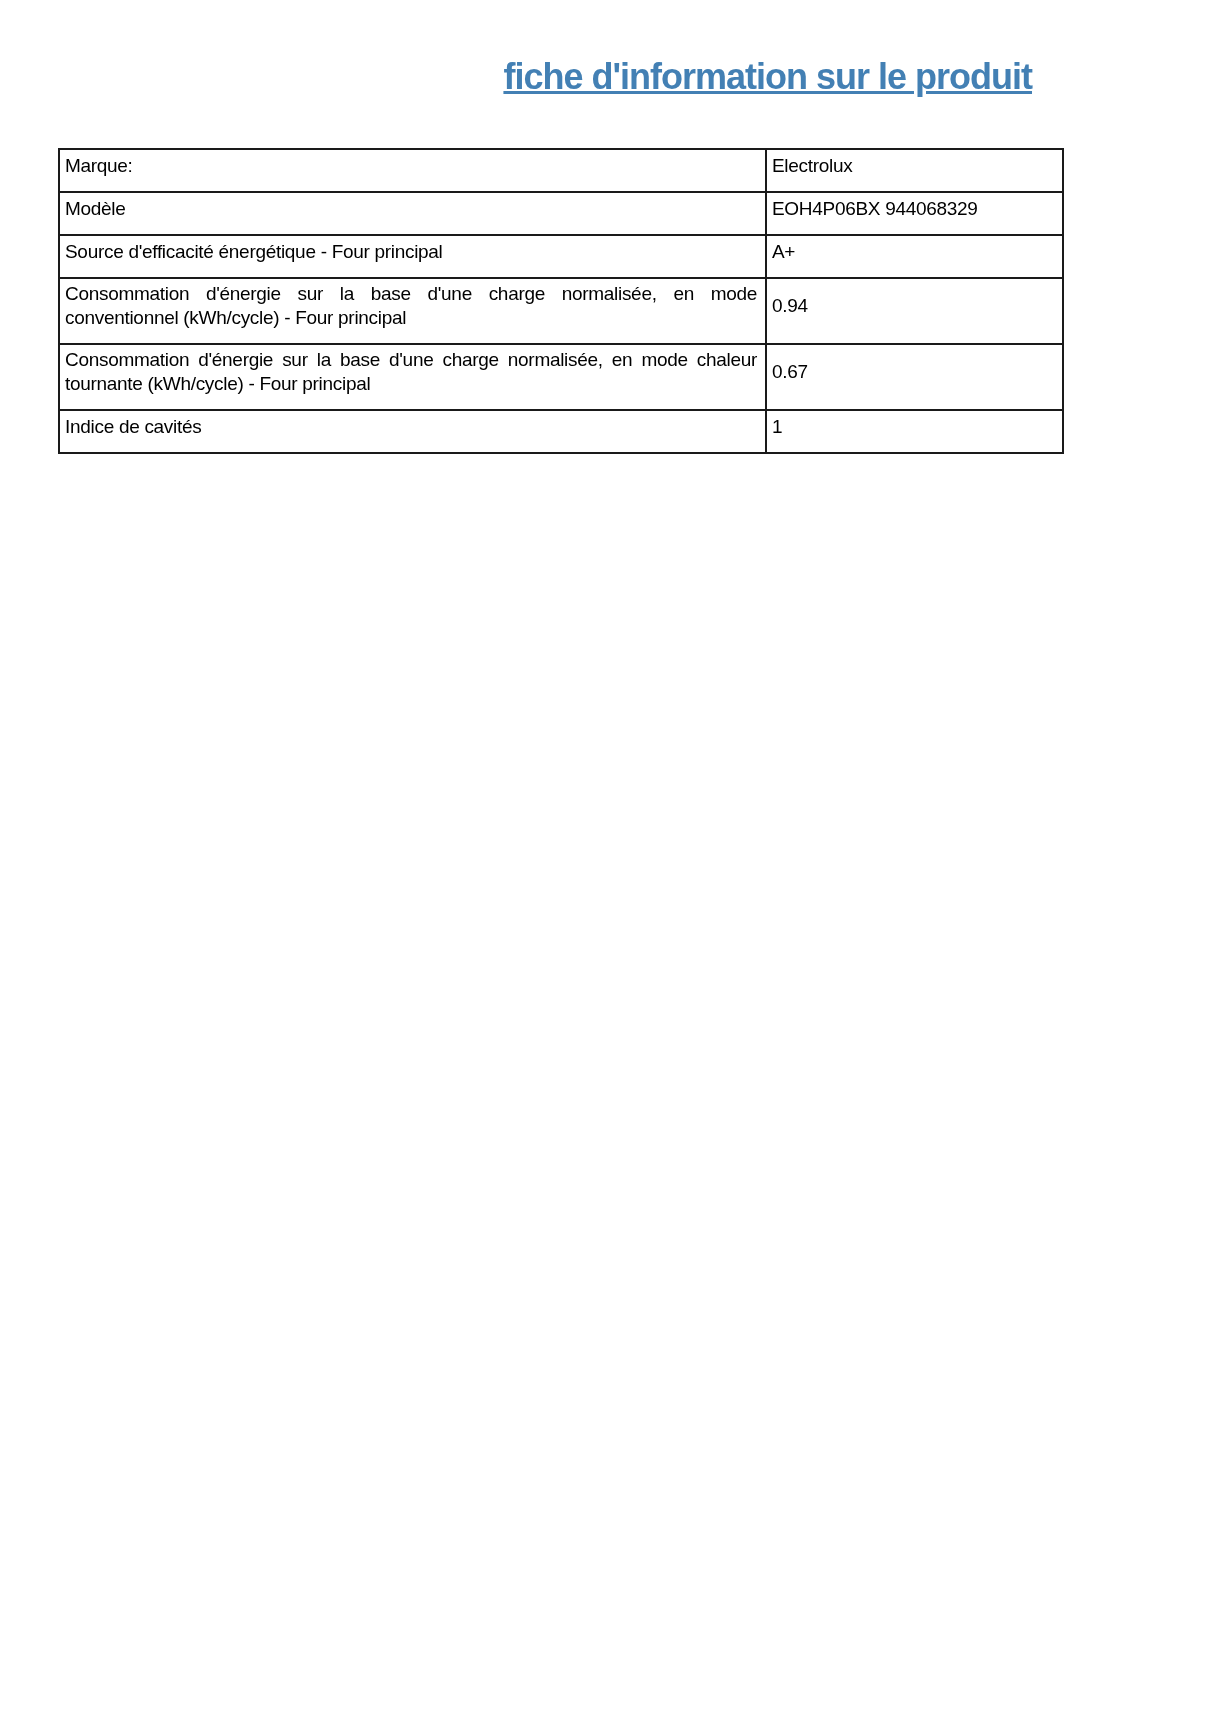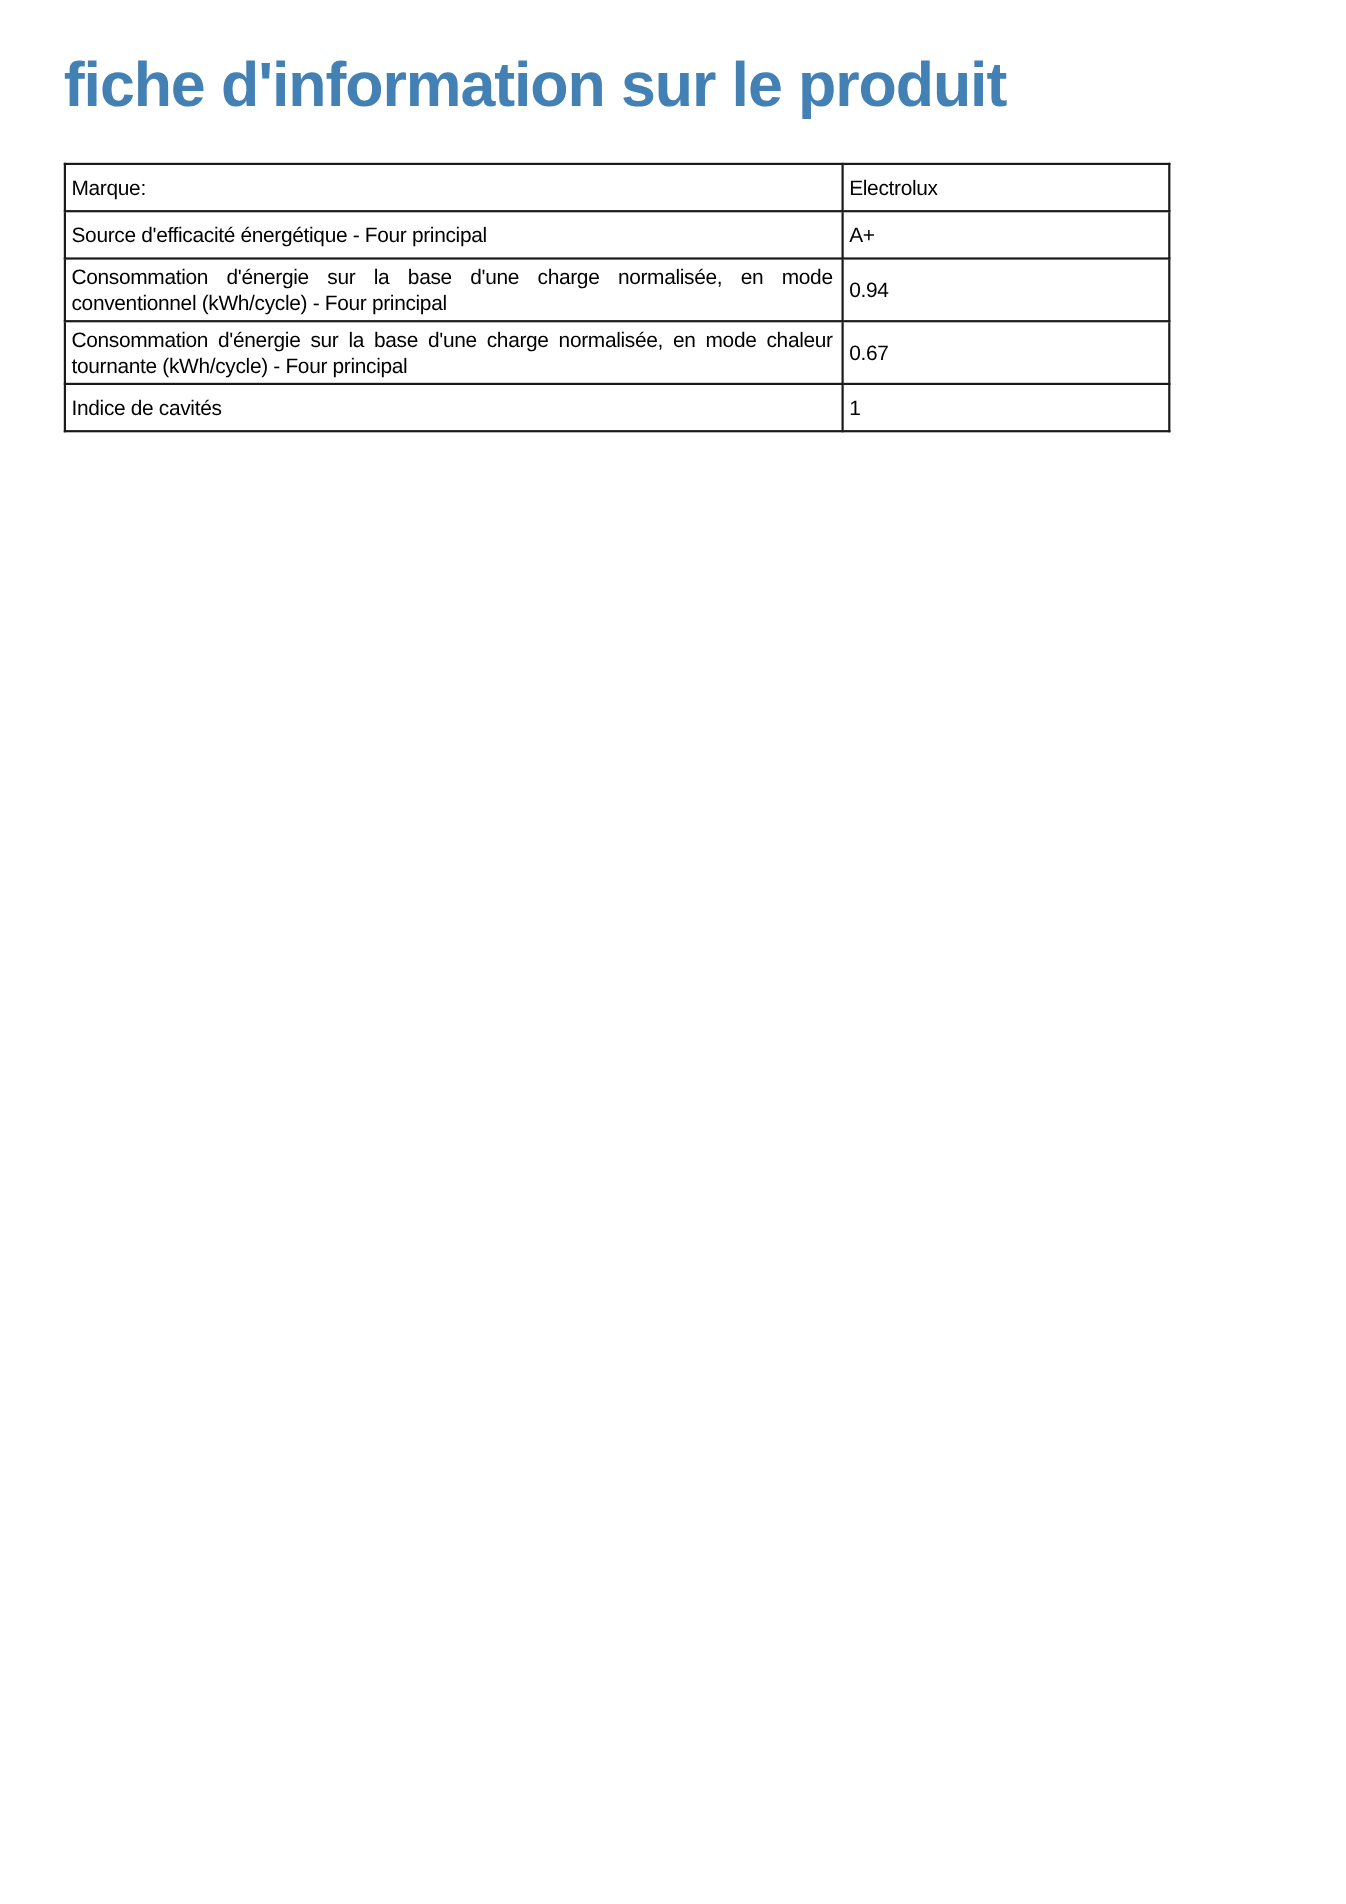--- a/index.html
+++ b/index.html
@@ -10,39 +10,40 @@
   body {
     width: 1224px;
     height: 1731px;
     position: relative;
     font-family: "Liberation Sans", sans-serif;
     color: #000000;
   }
   .page-title {
     margin: 52px 0 0 58px;
     width: 974px;
-    text-align: left;
-    font-size: 57px;
+    text-align: right;
+    font-size: 36px;
     line-height: 50px;
     font-weight: 700;
     letter-spacing: -1px;
+    text-decoration: underline;
   }
   table.product-info {
     margin: 46px 0 0 58px;
     width: 974px;
     border-collapse: collapse;
     table-layout: fixed;
   }
   table.product-info td {
     border: 2px solid #1a1a1a;
     font-size: 19px;
     line-height: 24px;
     letter-spacing: -0.3px;
     vertical-align: middle;
-    padding: 3px 8px 1px 5px;
+    padding: 3px 8px 13px 5px;
   }
   td.label-cell {
     width: 692px;
     text-align: justify;
   }
   td.value-cell {
     width: 282px;
     text-align: left;
     padding-left: 6px;
   }
@@ -55,20 +56,24 @@
 
 <h1 class="page-title" style="color: rgb(67, 128, 180);">fiche d'information sur le produit</h1>
 
 <table class="product-info">
   <tbody>
     <tr class="row-single">
       <td class="label-cell">Marque:</td>
       <td class="value-cell">Electrolux</td>
     </tr>
     <tr class="row-single">
+      <td class="label-cell">Modèle</td>
+      <td class="value-cell">EOH4P06BX 944068329</td>
+    </tr>
+    <tr class="row-single">
       <td class="label-cell">Source d'efficacité énergétique - Four principal</td>
       <td class="value-cell">A+</td>
     </tr>
     <tr class="row-double">
       <td class="label-cell">Consommation d'énergie sur la base d'une charge normalisée, en mode conventionnel (kWh/cycle) - Four principal</td>
       <td class="value-cell">0.94</td>
     </tr>
     <tr class="row-double">
       <td class="label-cell">Consommation d'énergie sur la base d'une charge normalisée, en mode chaleur tournante (kWh/cycle) - Four principal</td>
       <td class="value-cell">0.67</td>

